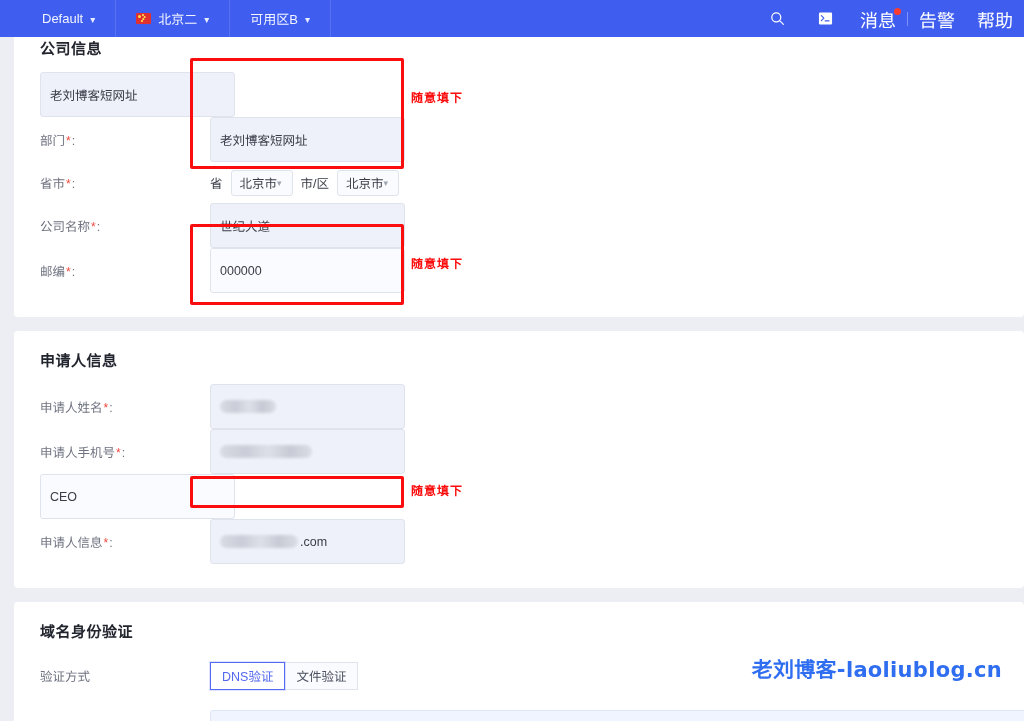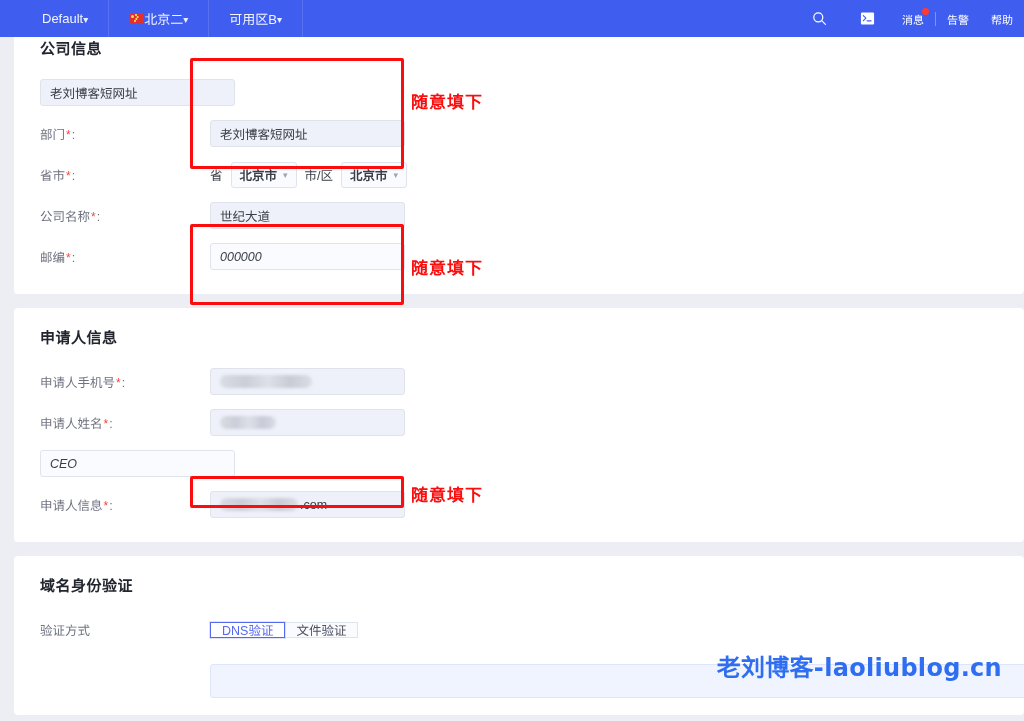--- a/index.html
+++ b/index.html
@@ -27,20 +27,21 @@
     align-items: stretch;
     color: #ffffff;
     position: relative;
     z-index: 30;
   }
   .nav-left { display: flex; align-items: stretch; }
   .nav-gap { width: 22px; }
   .nav-item {
     display: flex;
     align-items: center;
+    gap: 7px;
     padding: 0 20px;
     font-size: 13px;
     color: #f2f4ff;
     border-right: 1px solid #5871f2;
     white-space: nowrap;
     cursor: pointer;
   }
   .nav-item:first-child { border-left: 1px solid #5871f2; }
   .caret {
     display: inline-block;
@@ -92,21 +93,21 @@
     justify-content: center;
     cursor: pointer;
   }
   .nav-icon-btn svg { display: block; }
   .nav-text-btn {
     position: relative;
     padding: 0 11px;
     height: 37px;
     display: flex;
     align-items: center;
-    font-size: 11px;
+    font-size: 18px;
     color: #ffffff;
     cursor: pointer;
     white-space: nowrap;
   }
   .nav-divider {
     width: 1px;
     height: 14px;
     background: #7f93f6;
     align-self: center;
   }
@@ -133,21 +134,21 @@
 
   .card {
     background: #ffffff;
     border-radius: 4px;
     margin: 0 0 0 14px;
     padding: 0;
     position: relative;
   }
   .card + .card { margin-top: 14px; }
 
-  .card-inner { padding: 18px 26px 17px 26px; }
+  .card-inner { padding: 18px 26px 24px 26px; }
 
   .section-title {
     font-size: 15px;
     font-weight: bold;
     color: #22252e;
     letter-spacing: .5px;
     margin-bottom: 14px;
   }
 
   
@@ -163,33 +164,33 @@
     width: 170px;
     flex: none;
     font-size: 12.5px;
     color: #6f7380;
     white-space: nowrap;
   }
   .req { color: #f0483e; font-size: 12px; padding: 0 1px; }
 
   .field {
     width: 195px;
-    height: 27px;
+    height: 45px;
     border: 1px solid #dfe3ec;
     border-radius: 3px;
     background: #eef1f9;
     display: flex;
     align-items: center;
     padding: 0 9px;
     font-size: 12.5px;
     color: #3a3d47;
     position: relative;
     overflow: hidden;
   }
-  .field.white { background: #fafbfe; font-style: italic; }
+  .field.white { background: #fafbfe; }
 
   
   .redact {
     display: inline-block;
     height: 13px;
     border-radius: 7px;
     background: linear-gradient(90deg,#d7dae2 0%,#c9ccd6 28%,#dcdfe7 52%,#c6c9d3 76%,#d9dce4 100%);
     filter: blur(1.6px);
     opacity: .95;
     vertical-align: middle;
@@ -208,53 +209,52 @@
   .geo-row { display: flex; align-items: center; gap: 8px; }
   .geo-label { font-size: 12.5px; color: #3a3d47; white-space: nowrap; }
   .select {
     height: 26px;
     min-width: 62px;
     border: 1px solid #dfe3ec;
     border-radius: 3px;
     background: #fafbfe;
     display: flex;
     align-items: center;
-    gap: 6px;
+    gap: 0;
     padding: 0 8px;
     font-size: 12.5px;
     color: #3a3d47;
     cursor: pointer;
     white-space: nowrap;
-    font-weight: bold;
   }
   .select .caret { color: #9aa0ae; font-size: 9px; }
 
   
   .annot-box {
     position: absolute;
     border: 3px solid #fb0d0d;
     border-radius: 2px;
     pointer-events: none;
     z-index: 12;
   }
   .annot-text {
     position: absolute;
     color: #fb0d0d;
-    font-size: 17px;
+    font-size: 12px;
     font-weight: bold;
     letter-spacing: 1px;
     white-space: nowrap;
     z-index: 12;
     font-family: Liberation Serif, serif;
   }
 
   
   .tabgroup { display: flex; }
   .tab {
-    height: 16px;
+    height: 28px;
     padding: 0 11px;
     display: flex;
     align-items: center;
     font-size: 12.5px;
     border: 1px solid #dfe3ec;
     background: #fafbfe;
     color: #4c5060;
     cursor: pointer;
     white-space: nowrap;
   }
@@ -282,21 +282,21 @@
     font-size: 12px;
     color: #4a4d59;
     width: 820px;
   }
 
   
   .watermark {
     position: absolute;
     right: 22px;
     bottom: 38px;
-    font-size: 24px;
+    font-size: 21px;
     font-weight: bold;
     color: #2f6ef0;
     letter-spacing: .3px;
     white-space: nowrap;
     z-index: 20;
     font-family: "DejaVu Sans", "Liberation Sans", sans-serif;
     text-shadow: 0 0 1px rgba(255,255,255,.6);
   }
 </style>
 </head>
@@ -420,33 +420,33 @@
     </div>
   </div>
 
   <div class="card">
     <div class="card-inner">
 
       <div class="section-title">申请人信息</div>
 
       <div class="form-row">
         <div class="form-label">
+          <span>申请人姓名</span><span class="req">*</span><span>:</span>
+        </div>
+        <div class="field">
+          <span class="redact w-a"></span>
+        </div>
+      </div>
+
+      <div class="form-row">
+        <div class="form-label">
           <span>申请人手机号</span><span class="req">*</span><span>:</span>
         </div>
         <div class="field">
           <span class="redact w-b"></span>
-        </div>
-      </div>
-
-      <div class="form-row">
-        <div class="form-label">
-          <span>申请人姓名</span><span class="req">*</span><span>:</span>
-        </div>
-        <div class="field">
-          <span class="redact w-a"></span>
         </div>
       </div>
 
       <div class="form-row">
         <div class="field white">
           <span>CEO</span>
         </div>
       </div>
 
       <div class="form-row">

